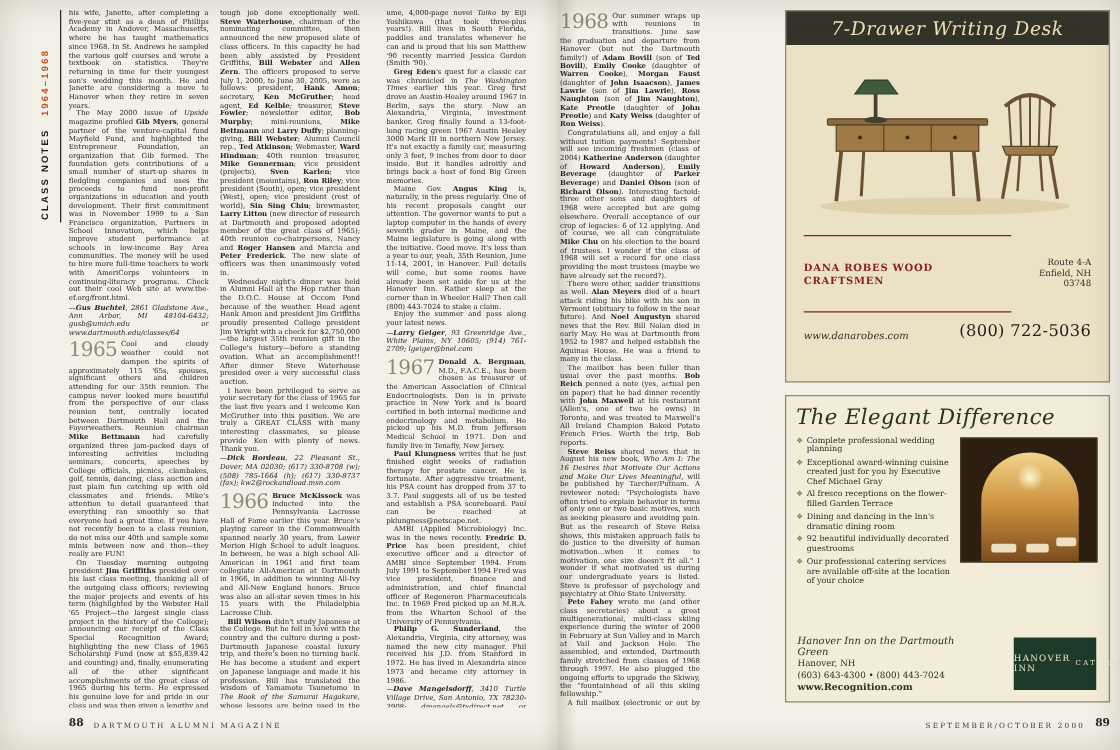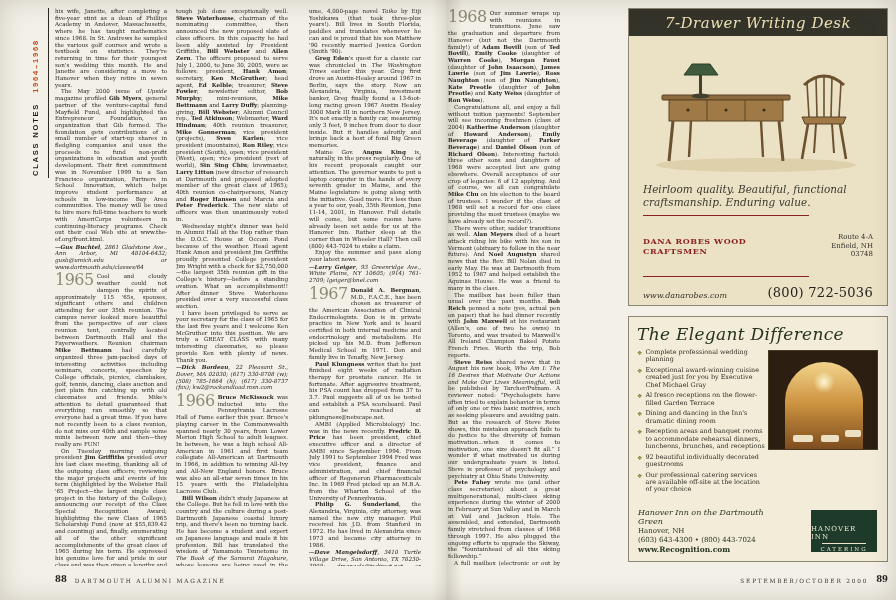--- a/index.html
+++ b/index.html
@@ -60,21 +60,21 @@
   .inn-photo .t3{left:76px;width:16px;bottom:12px}
   .inn-bullets{list-style:none;width:130px;margin-top:5px}
   .inn-bullets li{display:flex;gap:3px;font-size:6.4px;line-height:7.3px;color:#2f2d24;margin-bottom:3.4px;text-align:left}
   .inn-bullets .blt{color:#8a7a34;font-size:6px;line-height:7.3px;flex:0 0 auto}
   .inn-contact{position:absolute;left:9px;bottom:7px;width:150px;color:#263321}
   .inn-venue{font-style:italic;font-size:8px}
   .inn-city{font-size:7px;margin-top:1px}
   .inn-phones{font-size:7px;margin-top:1px}
   .inn-web{font-size:7.5px;font-weight:bold;margin-top:1px}
   .inn-logo{position:absolute;right:10px;bottom:9px;width:66px;height:42px;background:#1d3a2a;color:#f0e7cd;
-            display:flex;flex-direction:column;align-items:center;justify-content:flex-end;gap:2px}
+            display:flex;align-items:center;justify-content:flex-start;gap:2px}
   .logo-top{font-size:7px;letter-spacing:1px}
   .logo-rule{width:44px;height:1px;background:#f0e7cd}
   .logo-bottom{font-size:5.5px;letter-spacing:2px}
 
   
   .footer{position:absolute;top:574px;color:#3b3930;display:flex;align-items:flex-end;gap:8px}
   .footer-left{left:55px}
   .footer-right{right:8px}
   .folio{font-size:8.5px;font-weight:bold;color:#23221c}
   .ftext{font-size:5.8px;letter-spacing:1.8px}
@@ -163,21 +163,20 @@
           <line x1="196" y1="38" x2="195" y2="78" stroke-width="1.6"></line>
           <line x1="205" y1="44" x2="203" y2="78" stroke-width="1.6"></line>
           <path d="M166 78 L210 78 L207 85 L169 85 Z" fill="#a07a46" stroke="#5a4426" stroke-width="1"></path>
           <line x1="172" y1="85" x2="166" y2="120" stroke-width="2.6"></line>
           <line x1="204" y1="85" x2="210" y2="120" stroke-width="2.6"></line>
           <line x1="180" y1="85" x2="178" y2="114" stroke-width="2"></line>
           <line x1="196" y1="85" x2="198" y2="114" stroke-width="2"></line>
         </g>
       </svg>
     </div>
-    <div class="desk-tagline">Heirloom quality. Beautiful, functional craftsmanship. Enduring value.</div>
     <div class="desk-row">
       <div class="desk-company">DANA ROBES WOOD CRAFTSMEN</div>
       <div class="desk-addr">
         <div>Route 4-A</div>
         <div>Enfield, NH 03748</div>
       </div>
     </div>
     <div class="desk-row2">
       <div class="desk-web">www.danarobes.com</div>
       <div class="desk-phone">(800) 722-5036</div>
@@ -205,24 +204,20 @@
         <li>
           <span class="blt">❖</span>
           <span>Al fresco receptions on the flower-filled Garden Terrace</span>
         </li>
         <li>
           <span class="blt">❖</span>
           <span>Dining and dancing in the Inn's dramatic dining room</span>
         </li>
         <li>
           <span class="blt">❖</span>
-          <span>Reception areas and banquet rooms to accommodate rehearsal dinners, luncheons, brunches, and receptions</span>
-        </li>
-        <li>
-          <span class="blt">❖</span>
           <span>92 beautiful individually decorated guestrooms</span>
         </li>
         <li>
           <span class="blt">❖</span>
           <span>Our professional catering services are available off-site at the location of your choice</span>
         </li>
       </ul>
     <div class="inn-contact">
       <div class="inn-venue">Hanover Inn on the Dartmouth Green</div>
       <div class="inn-city">Hanover, NH</div>

